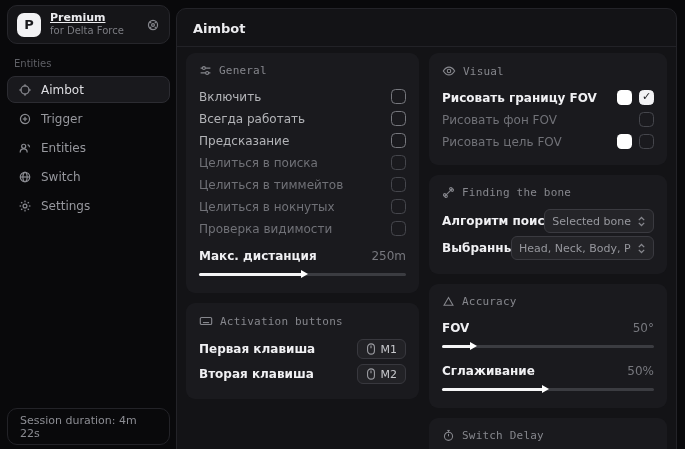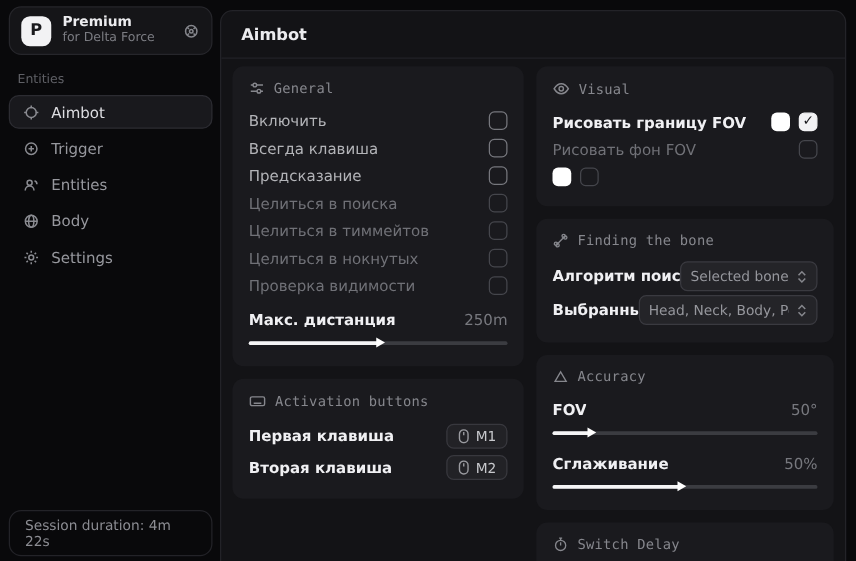--- a/index.html
+++ b/index.html
@@ -13,21 +13,21 @@
   
   .sidebar { position:absolute; left:7px; top:5px; width:163px; height:440px; display:flex; flex-direction:column; }
   .side-header {
     background:#151518; border:1px solid #26262b; border-radius:10px;
     display:flex; align-items:center; gap:9px; padding:7px 9px; height:39px;
   }
   .logo {
     width:24px; height:24px; border-radius:7px; background:#f2f2f4; color:#1a1a1d;
     display:flex; align-items:center; justify-content:center; font-weight:bold; font-size:13px; flex:0 0 auto;
   }
-  .side-header .t1 { font-size:11px; font-weight:bold; color:#ececef; line-height:1.25; }
+  .side-header .t1 { font-size:11px; font-weight:bold; color:#ececef; line-height:1.25;text-decoration:underline; }
   .side-header .t2 { font-size:10px; color:#7b7c82; line-height:1.25; }
   .side-header .grow { flex:1; }
   .icon { display:inline-flex; align-items:center; justify-content:center; }
   .icon svg { display:block; }
 
   .category { font-size:10px; color:#5f6066; margin:14px 7px 7px 7px; }
 
   .nav-item {
     display:flex; align-items:center; gap:9px; padding:6px 10px; height:27px;
     border-radius:8px; color:#97989e; font-size:12px; margin-bottom:2px; cursor:pointer;
@@ -161,21 +161,21 @@
     <span>Entities</span>
   </div>
   <div class="nav-item">
     <span class="icon">
       <svg width="14" height="14" viewBox="0 0 16 16" fill="none" stroke="currentColor" stroke-width="1.4">
         <circle cx="8" cy="8" r="5.4"></circle>
           <ellipse cx="8" cy="8" rx="2.4" ry="5.4"></ellipse>
           <line x1="2.6" y1="8" x2="13.4" y2="8"></line>
       </svg>
       </span>
-    <span>Body</span>
+    <span>Switch</span>
   </div>
   <div class="nav-item">
     <span class="icon">
       <svg width="14" height="14" viewBox="0 0 16 16" fill="none" stroke="currentColor" stroke-width="1.4">
         <circle cx="8" cy="8" r="2.2"></circle>
         <line x1="8" y1="1.8" x2="8" y2="3.6"></line>
           <line x1="8" y1="12.4" x2="8" y2="14.2"></line>
         <line x1="1.8" y1="8" x2="3.6" y2="8"></line>
           <line x1="12.4" y1="8" x2="14.2" y2="8"></line>
         <line x1="3.6" y1="3.6" x2="4.9" y2="4.9"></line>
@@ -212,21 +212,21 @@
                 <circle cx="10" cy="11" r="1.8" fill="#1a1a1e"></circle>
             </svg>
             </span>
           <span>General</span>
         </div>
         <div class="row">
           <span class="lbl">Включить</span>
           <span class="checkbox"></span>
         </div>
         <div class="row">
-          <span class="lbl">Всегда клавиша</span>
+          <span class="lbl">Всегда работать</span>
           <span class="checkbox"></span>
         </div>
         <div class="row">
           <span class="lbl">Предсказание</span>
           <span class="checkbox"></span>
         </div>
         <div class="row dim">
           <span class="lbl">Целиться в поиска</span>
           <span class="checkbox"></span>
         </div>
@@ -313,20 +313,21 @@
           <span class="ctrls">
             <span class="swatch" style="background: rgb(255, 255, 255);"></span>
             <span class="checkbox checked"></span>
           </span>
         </div>
         <div class="row dim">
           <span class="lbl">Рисовать фон FOV</span>
           <span class="checkbox"></span>
         </div>
         <div class="row dim">
+          <span class="lbl">Рисовать цель FOV</span>
           <span class="ctrls">
             <span class="swatch" style="background: rgb(255, 255, 255);"></span>
             <span class="checkbox"></span>
           </span>
         </div>
       </div>
 
       <div class="card">
         <div class="card-header">
           <span class="icon">

